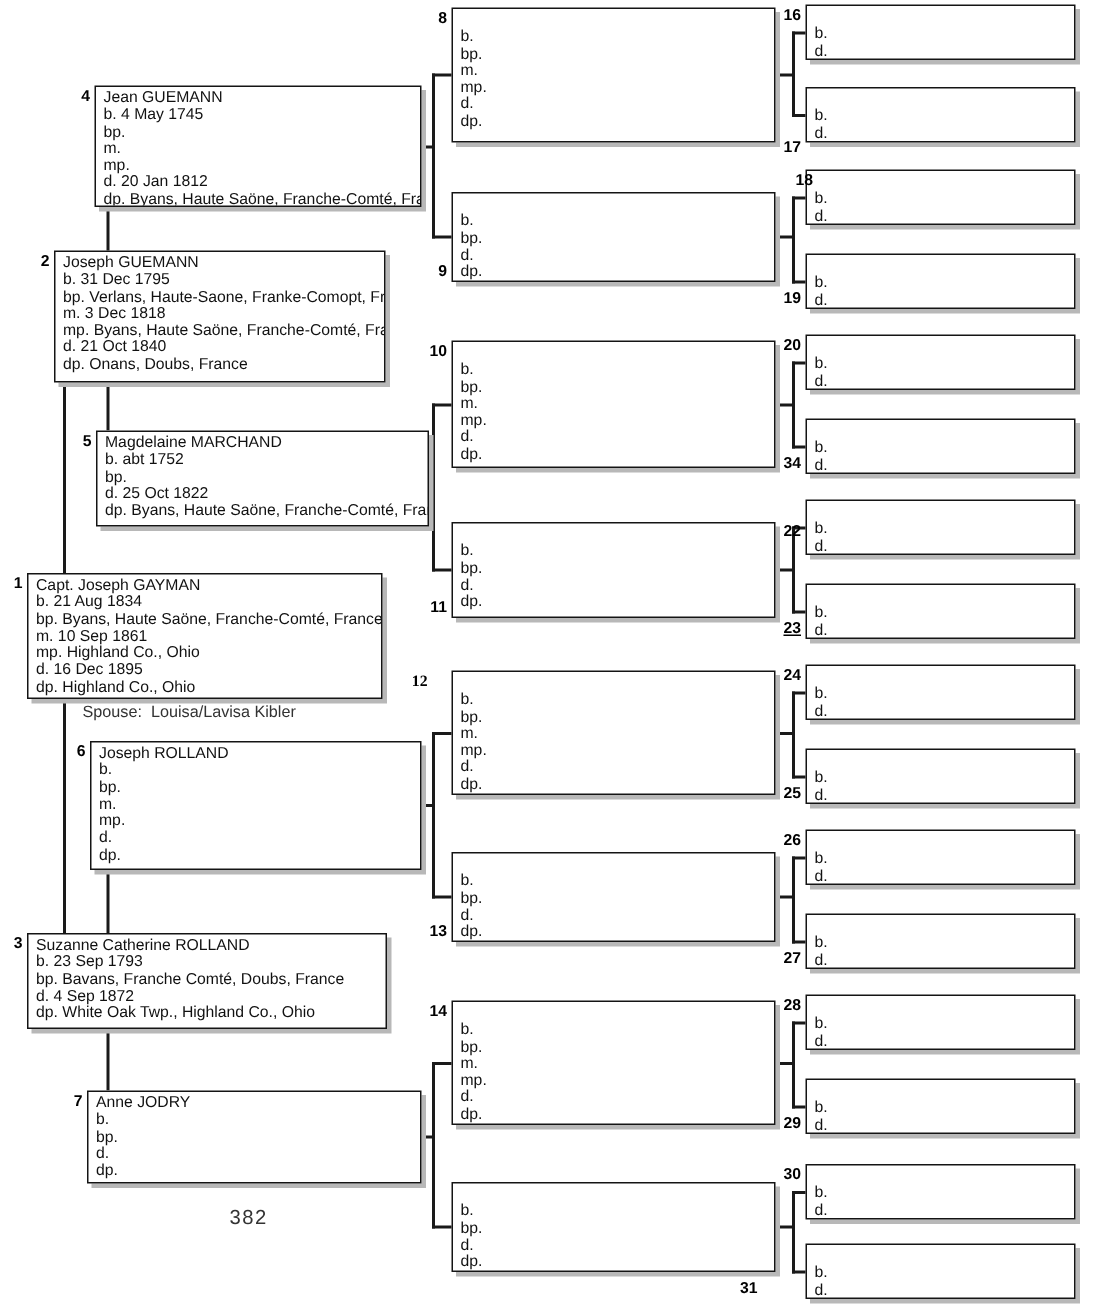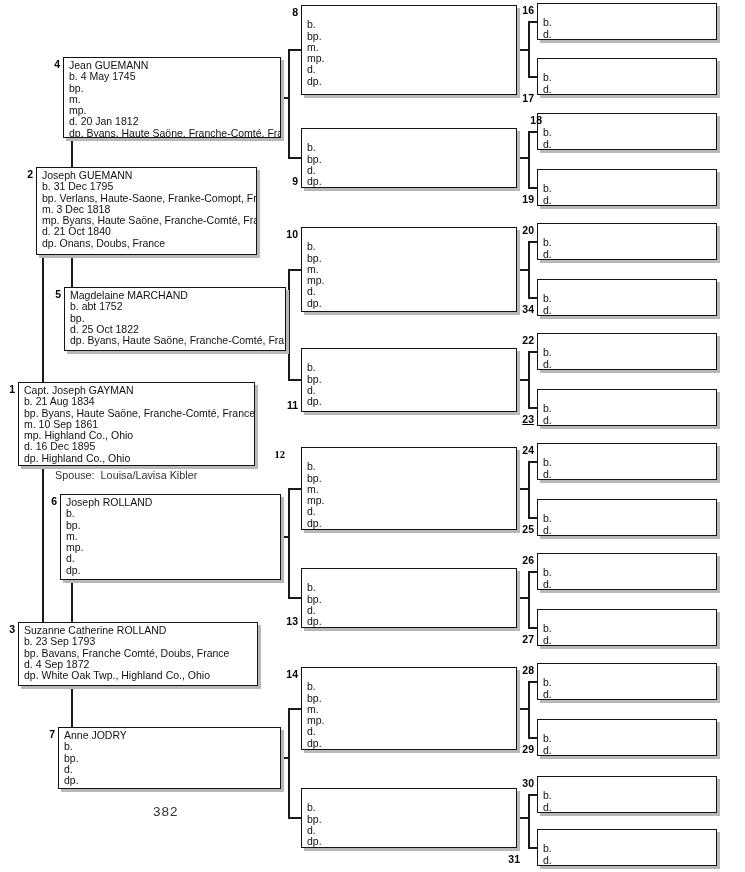--- a/index.html
+++ b/index.html
@@ -252,21 +252,21 @@
         <div class="bname"></div>
         <div class="bline">b.</div>
         <div class="bline">d.</div>
       </div>
       <div class="bnum" style="left: 515px; top: 304px;">34</div>
       <div class="pbox" style="left: 537px; top: 333px; width: 180px; height: 37px;">
         <div class="bname"></div>
         <div class="bline">b.</div>
         <div class="bline">d.</div>
       </div>
-      <div class="bnum" style="left: 515px; top: 335px;">22</div>
+      <div class="bnum" style="left: 515px; top: 349px;">22</div>
       <div class="pbox" style="left: 537px; top: 389px; width: 180px; height: 37px;">
         <div class="bname"></div>
         <div class="bline">b.</div>
         <div class="bline">d.</div>
       </div>
       <div class="bnum" style="left: 515px; top: 414px; text-decoration: underline;">23</div>
       <div class="pbox" style="left: 537px; top: 443px; width: 180px; height: 37px;">
         <div class="bname"></div>
         <div class="bline">b.</div>
         <div class="bline">d.</div>
@@ -306,17 +306,17 @@
         <div class="bname"></div>
         <div class="bline">b.</div>
         <div class="bline">d.</div>
       </div>
       <div class="bnum" style="left: 515px; top: 778px;">30</div>
       <div class="pbox" style="left: 537px; top: 829px; width: 180px; height: 37px;">
         <div class="bname"></div>
         <div class="bline">b.</div>
         <div class="bline">d.</div>
       </div>
-      <div class="bnum" style="left: 501px; top: 854px;">31</div>
+      <div class="bnum" style="left: 486px; top: 854px;">31</div>
     </div>
   <div class="freetext" id="spouse-line">Spouse:  Louisa/Lavisa Kibler</div>
   <div class="freetext" id="page-number">382</div>
 </div>
 
 </body></html>

